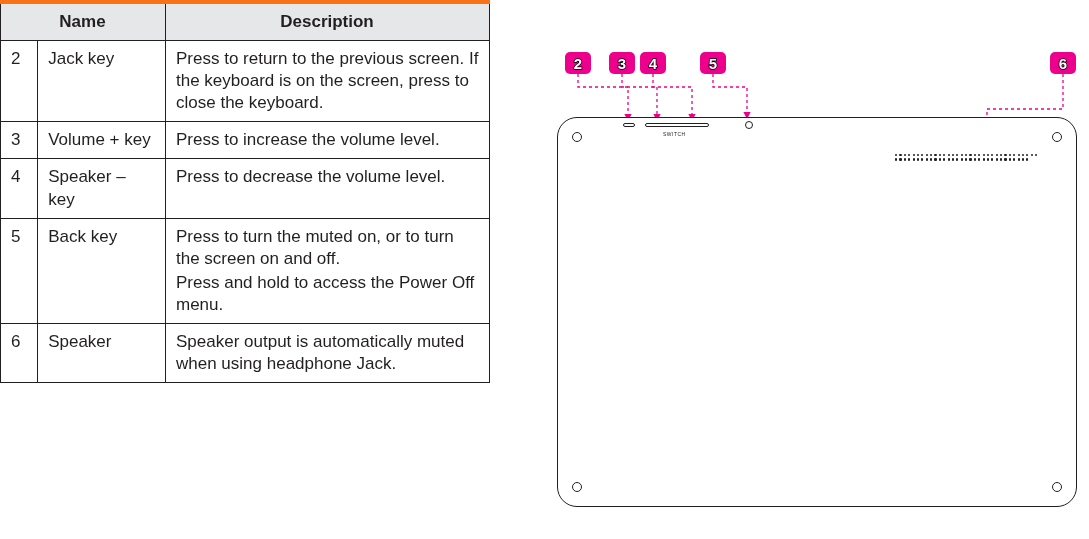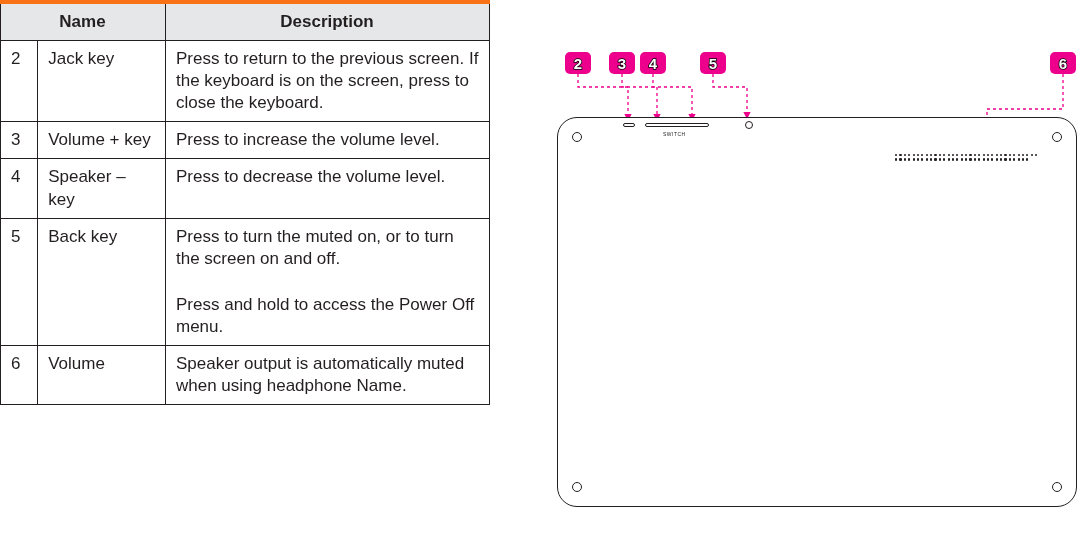--- a/index.html
+++ b/index.html
@@ -25,21 +25,21 @@
       vertical-align: top;
       line-height: 1.3;
     }
     table.spec thead th {
       background: #e6e7e8;
       font-weight: bold;
       text-align: center;
     }
     table.spec td.num { width: 32px; }
     table.spec td.name { width: 110px; }
-    table.spec td.desc p + p { margin-top: 24px; }
+    table.spec td.desc p + p { margin-top: 2px; }
     table.spec thead th:first-child { width: 165px; }
     table.spec thead th { border-top: 4px solid #f97316; padding-left: 9px; }
 
     
     .diagram {
       position: absolute;
       left: 557px;
       top: 52px;
       width: 520px;
       height: 470px;
@@ -188,23 +188,23 @@
         <tr>
           <td class="num">5</td>
           <td class="name">Back key</td>
           <td class="desc">
             <p>Press to turn the muted on, or to turn the screen on and off.</p>
             <p>Press and hold to access the Power Off menu.</p>
           </td>
         </tr>
         <tr>
           <td class="num">6</td>
-          <td class="name">Volume</td>
-          <td class="desc">
-            <p>Speaker output is automatically muted when using headphone Name.</p>
+          <td class="name">Speaker</td>
+          <td class="desc">
+            <p>Speaker output is automatically muted when using headphone Jack.</p>
           </td>
         </tr>
       </tbody>
     </table>
   </div>
 
   <div class="diagram">
 
     <div class="callout c2">
         <span>2</span>

